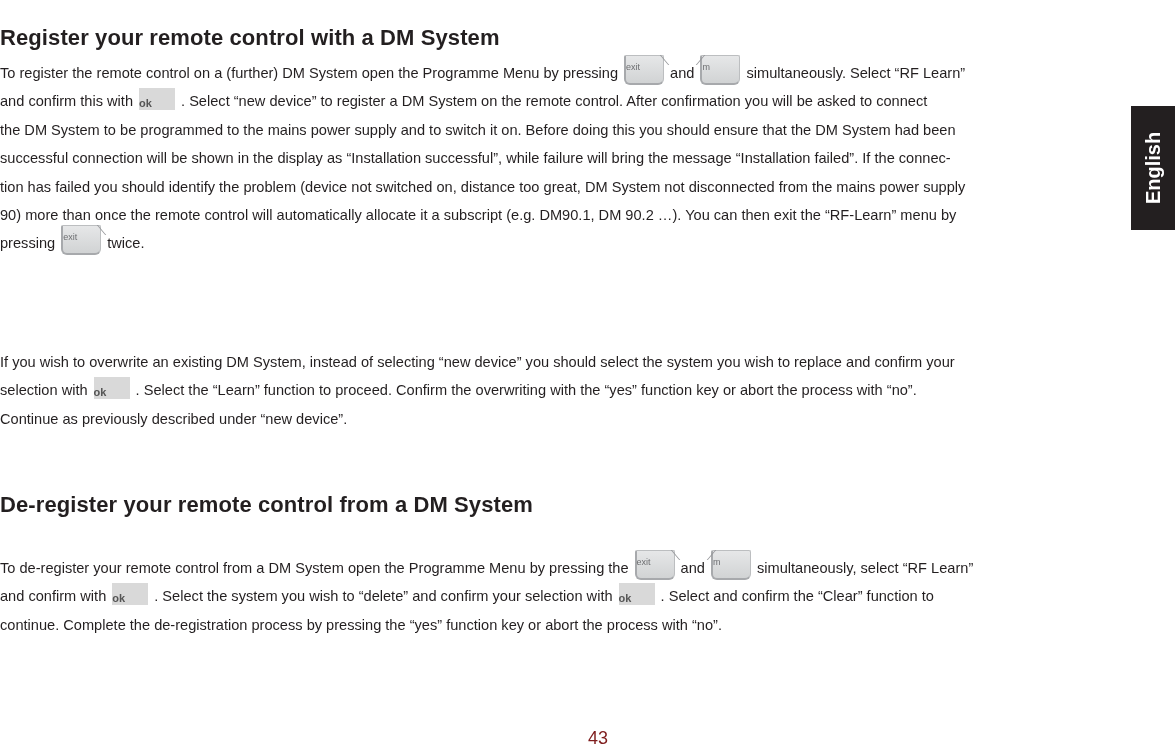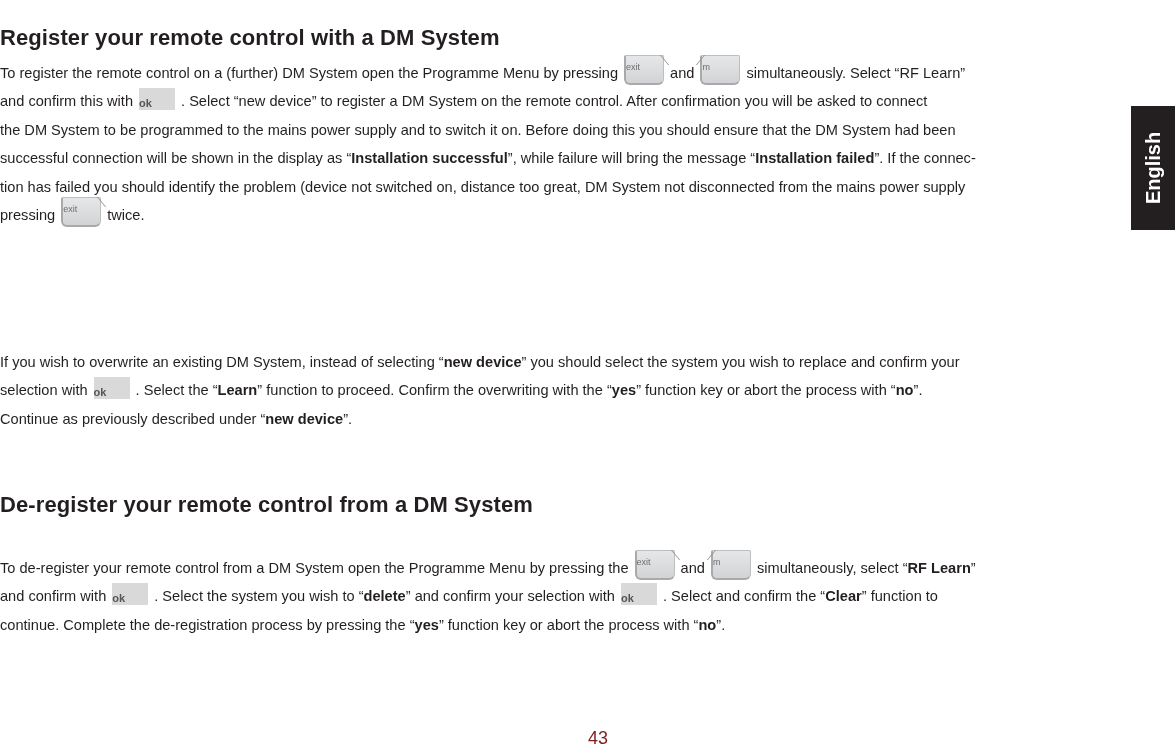--- a/index.html
+++ b/index.html
@@ -4,21 +4,21 @@
 <style>
   html, body { margin:0; padding:0; background:#ffffff; }
   body { width:1175px; height:744px; position:relative; overflow:hidden;
          font-family:"Liberation Sans", "DejaVu Sans", sans-serif; color:#231f20; }
   .page { position:absolute; left:0; top:0; width:1110px; }
   h1 { margin:0; position:absolute; left:0; font-size:22px; font-weight:bold; color:#231f20; letter-spacing:0.1px; }
   #h1a { top:12px;margin-top:13px; }
   #h1b { top:492px; }
   .para { position:absolute; left:0; width:1110px; font-size:14.6px; line-height:28.4px; color:#231f20; }
   .line { display:block; white-space:nowrap; height:28.4px; }
-  b { font-weight:bold; }
+  b { font-weight:normal; }
   #p1 { top:59px; }
   #p2 { top:348px; }
   #p3 { top:554px; }
   .key { display:inline-block; vertical-align:middle; position:relative; margin:0 6px;
          background:linear-gradient(#e6e7e8,#d1d3d4); border:1px solid #bcbec0;
          color:#6d6e71; font-size:9px; text-align:left; box-sizing:border-box; }
   .key.exit, .key.m { width:40px; height:30px; border-radius:2px 2px 6px 6px; line-height:22px;
          border-left:2px solid #a7a9ac; border-bottom:2px solid #a7a9ac; margin-top:-8px; }
   .key.exit::after { content:""; position:absolute; right:-2px; top:-1px; width:10px; height:10px;
          border-right:1px solid #939598; transform:skewX(40deg); }
@@ -43,20 +43,21 @@
       <span>To register the remote control on a (further) DM System open the Programme Menu by pressing</span><span class="key exit">exit</span><span>and</span><span class="key m">m</span><span>simultaneously. Select “RF Learn”</span>
     </span>
     <span class="line">
       <span>and confirm this with</span><span class="key ok">ok</span><span>.  Select “new device” to register a DM System on the remote control. After confirmation you will be asked to connect</span>
     </span>
     <span class="line">the DM System to be programmed to the mains power supply and to switch it on. Before doing this you should ensure that the DM System had been</span>
     <span class="line">
       <span>successful connection will be shown in the display as “</span><b>Installation successful</b><span>”, while failure will bring the message “</span><b>Installation failed</b><span>”. If the connec-</span>
     </span>
     <span class="line">tion has failed you should identify the problem (device not switched on, distance too great, DM System not disconnected from the mains power supply</span>
+    <span class="line">90) more than once the remote control will automatically allocate it a subscript (e.g. DM90.1, DM 90.2 …). You can then exit the “RF-Learn” menu by</span>
     <span class="line">
       <span>pressing</span><span class="key exit">exit</span><span>twice.</span>
     </span>
   </div>
 
   <div class="para" id="p2">
     <span class="line">
       <span>If you wish to overwrite an existing DM System, instead of selecting “</span><b>new device</b><span>” you should select the system you wish to replace and confirm your</span>
     </span>
     <span class="line">

